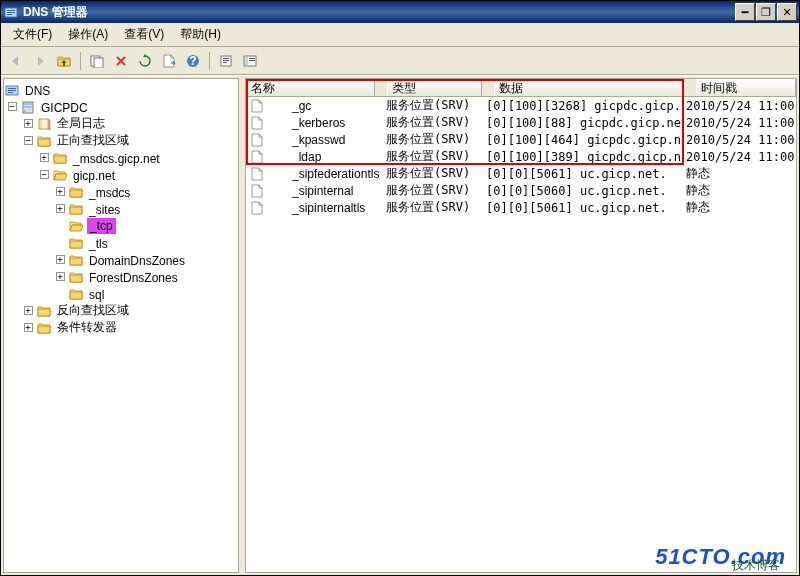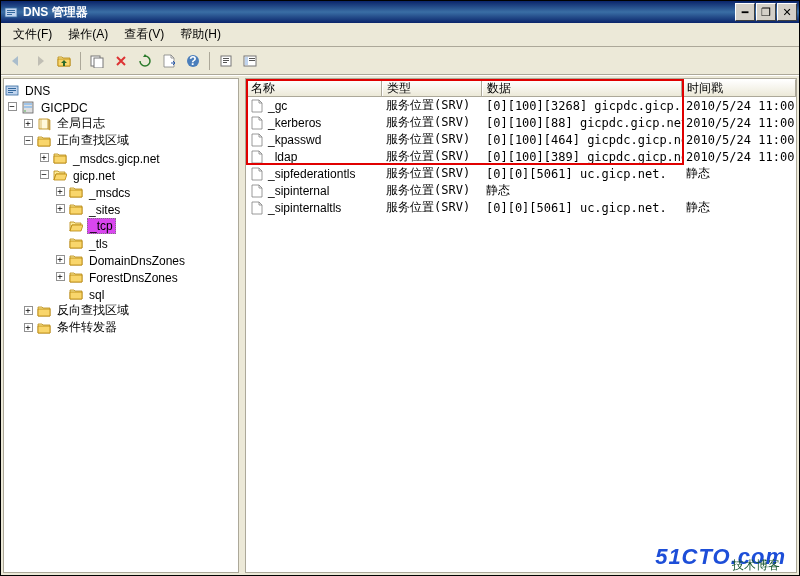--- a/index.html
+++ b/index.html
@@ -22,25 +22,25 @@
   .list-pane { flex: 1; background: #fff; border: 1px solid #aca899; margin: 2px; margin-left: 0; overflow: hidden; display: flex; flex-direction: column; position: relative; }
   .tree-item { display: flex; align-items: flex-end; height: 17px; white-space: nowrap; }
   .tree-line { width: 16px; height: 17px; position: relative; }
   .tree-expander { width: 16px; height: 17px; display: flex; align-items: center; justify-content: center; cursor: pointer; }
   .tree-expander .box { width: 9px; height: 9px; border: 1px solid #919191; background: #fff; display: flex; align-items: center; justify-content: center; font-size: 9px; line-height: 7px; color: #000; font-family: monospace; }
   .tree-icon { width: 16px; height: 16px; margin-right: 3px; display: flex; align-items: center; justify-content: center; }
   .tree-label { padding: 0 2px; }
   .tree-label.selected { background: #d946ef; border: 1px dotted #808080; }
   .folder-icon svg, .tree-icon svg { width: 14px; height: 14px; }
   
-  .list-header { display: flex; background: #ece9d8; border-bottom: 1px solid #aca899; height: 18px; }
+  .list-header { display: flex; background: #ece9d8; border-bottom: 1px solid #aca899; height: 18px; gap: 12px; }
   .list-header .col { border-right: 1px solid #aca899; border-top: 1px solid #fff; border-left: 1px solid #fff; padding: 0 4px; display: flex; align-items: center; overflow: hidden; font-size: 12px; background: linear-gradient(to bottom, #fff, #ece9d8); cursor: pointer; white-space: nowrap; }
   .list-body { flex: 1; overflow: auto; }
   .list-row { display: flex; height: 17px; align-items: center; white-space: nowrap; }
-  .list-row .cell { padding: 0 4px; overflow: hidden; text-overflow: clip; display: flex; align-items: center; font-size: 12px; font-family: SimSun, monospace; }
+  .list-row .cell { padding: 0 4px; overflow: hidden; text-overflow: clip; display: flex; align-items: center; font-size: 12px; font-family: SimSun, monospace; gap: 24px; }
   .list-row .cell.name { }
   .list-row .cell .file-icon { width: 14px; height: 14px; margin-right: 4px; display: flex; align-items: center; justify-content: center; }
   .red-box { position: absolute; border: 2px solid #e00000; pointer-events: none; }
   .watermark { position: absolute; right: 14px; bottom: 6px; color: #1d4ed8; font-family: Arial, sans-serif; font-size: 22px; font-weight: bold; font-style: italic; pointer-events: none; letter-spacing: 1px; }
   .watermark-sub { position: absolute; right: 20px; bottom: 2px; color: #14532d; font-family: SimSun, Arial, sans-serif; font-size: 12px; pointer-events: none; }
   
   .col-name { width: 136px; }
   .col-type { width: 100px; }
   .col-data { width: 200px; }
   .col-time { flex: 1; min-width: 100px; }
@@ -455,20 +455,21 @@
           <div class="list-row">
             <div class="cell col-name name">
               <span class="file-icon">
                 <svg width="14" height="14">
                   <use href="#file-svg"></use>
                 </svg>
               </span>
               <span>_sipinternal</span>
             </div>
             <div class="cell col-type">服务位置(SRV)</div>
+            <div class="cell col-data">[0][0][5060] uc.gicp.net.</div>
             <div class="cell col-time">静态</div>
           </div>
           <div class="list-row">
             <div class="cell col-name name">
               <span class="file-icon">
                 <svg width="14" height="14">
                   <use href="#file-svg"></use>
                 </svg>
               </span>
               <span>_sipinternaltls</span>

